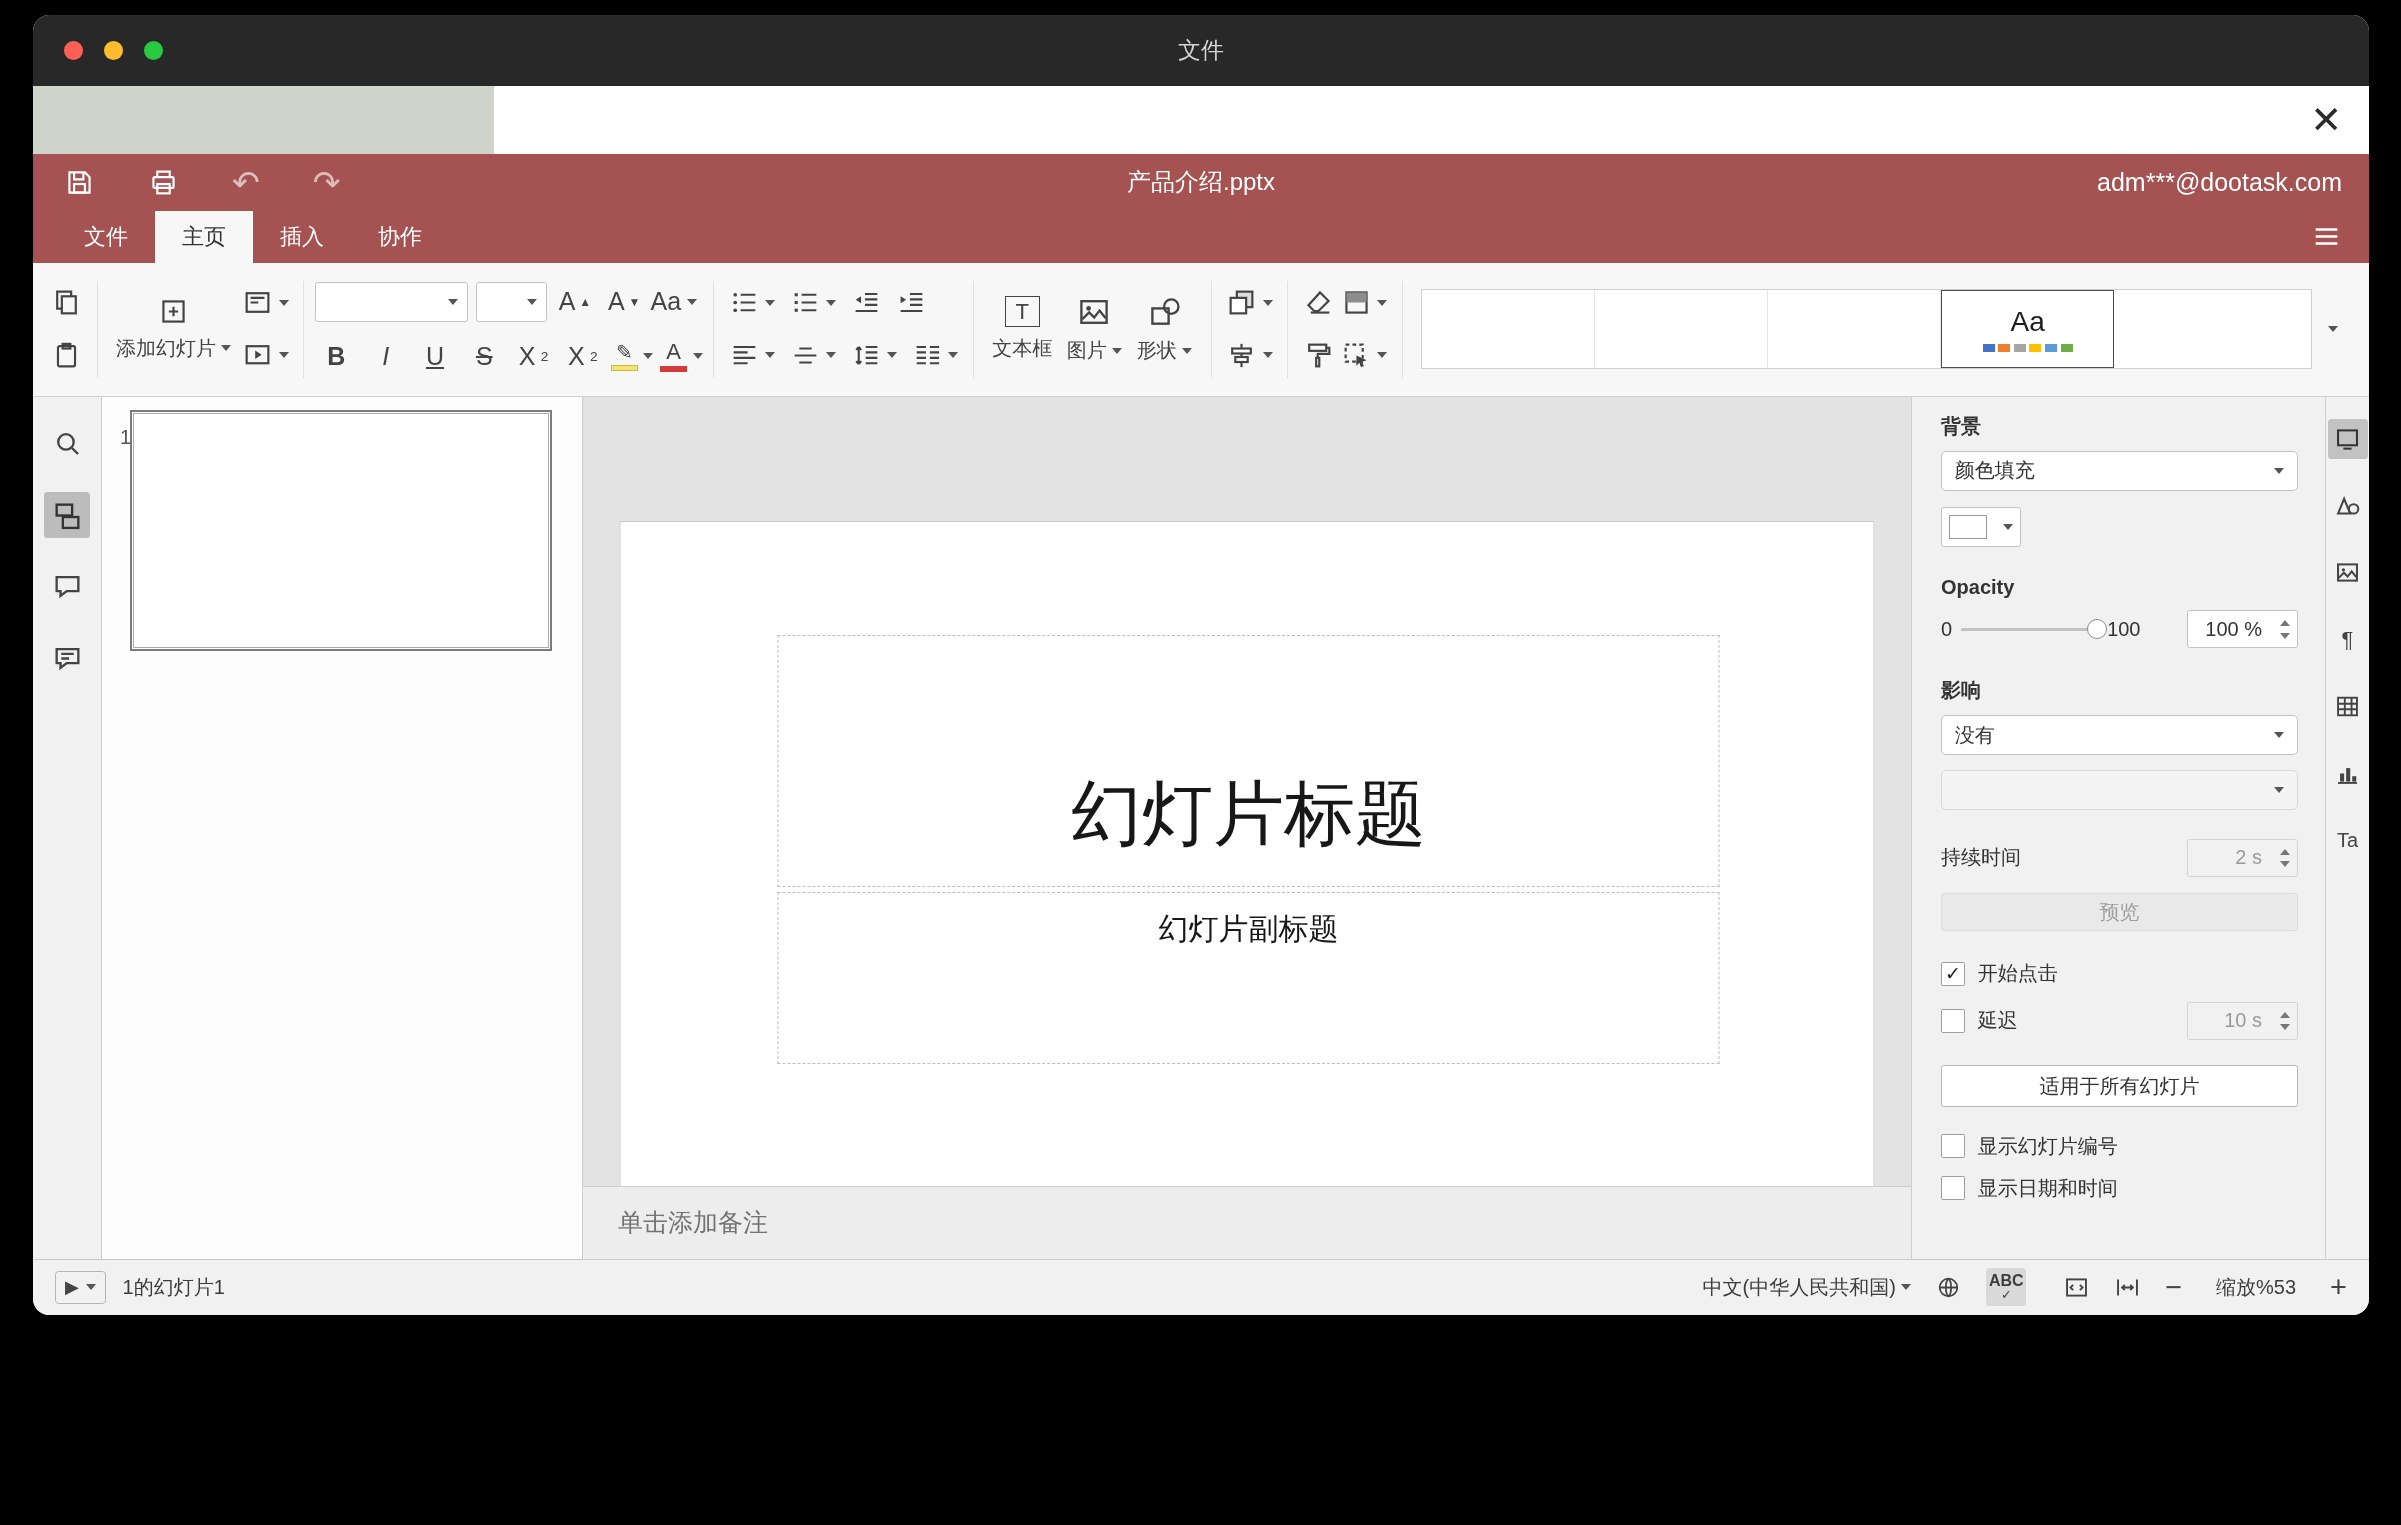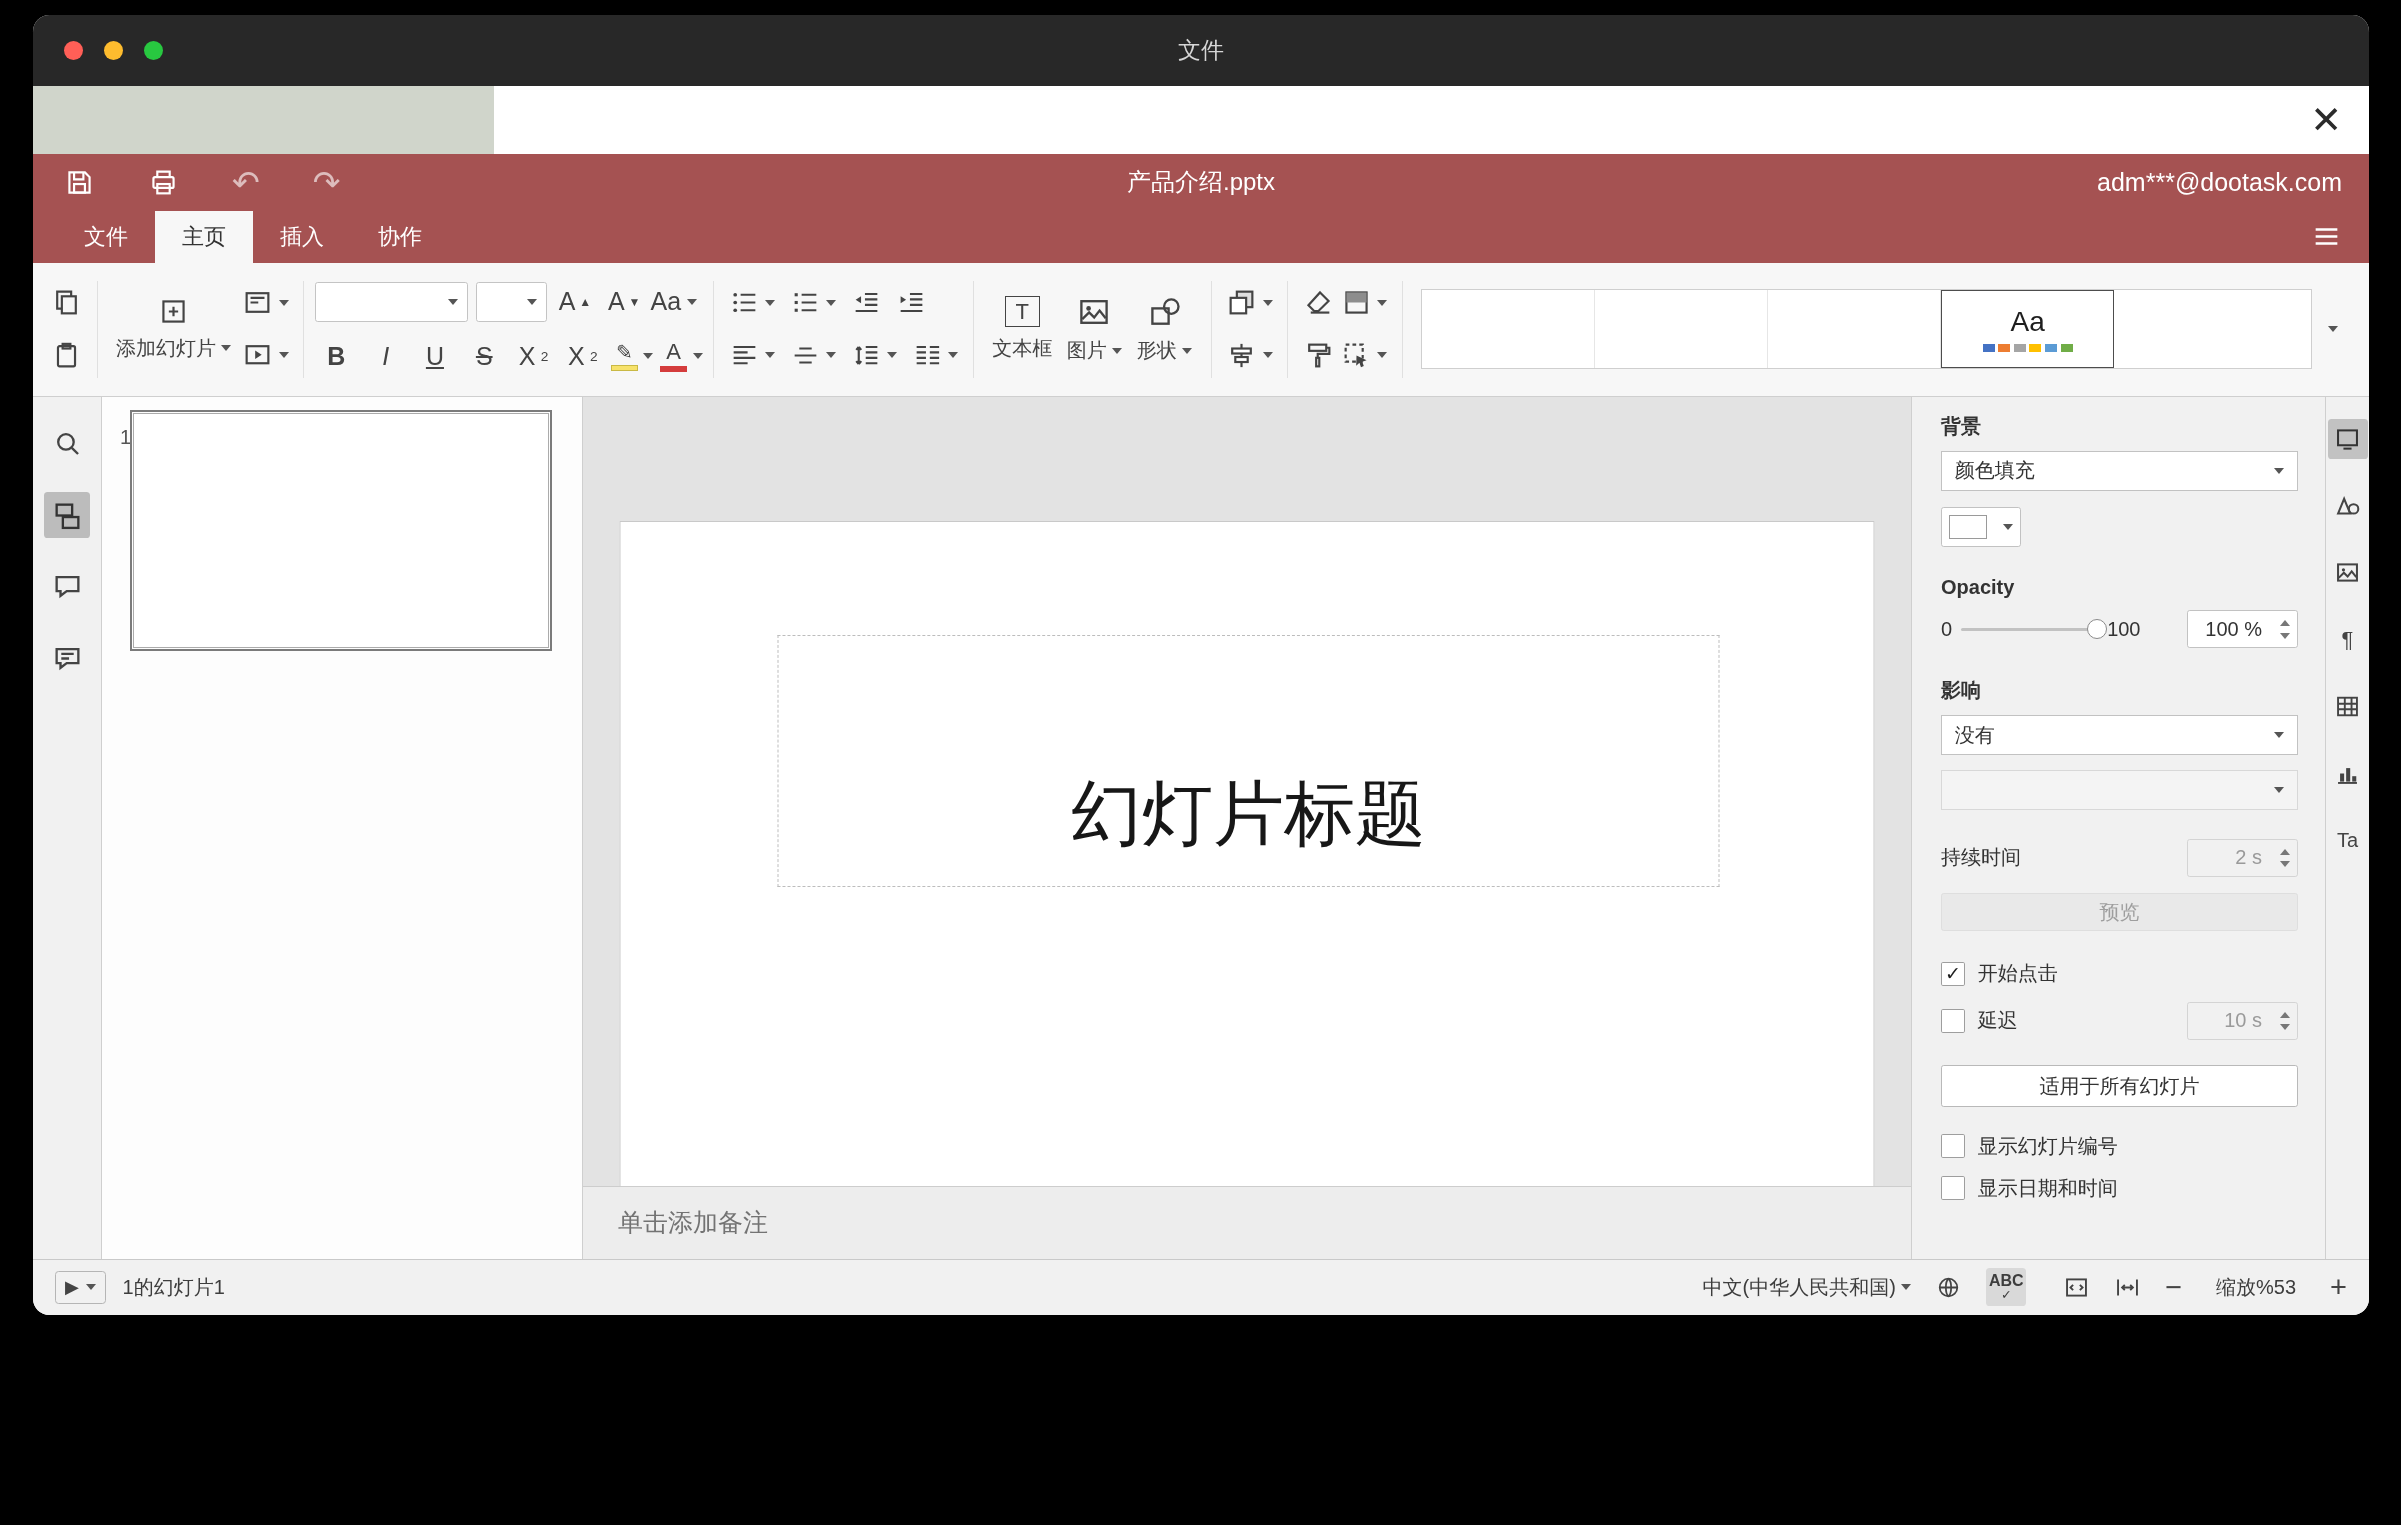--- a/index.html
+++ b/index.html
@@ -80,21 +80,21 @@
   .slide { position:absolute; left:50%; transform:translateX(-50%); top:124px; width:1255px; height:704px; background:#fff; border:0.9px solid #c9c9c9; }
   .ph { position:absolute; border:1.8px dashed #bdbdbd; display:flex; justify-content:center; color:#171717; }
   .ph-title { left:157px; top:113px; width:942px; height:252px; align-items:flex-end; padding-bottom:24px; font-size:71px; }
   .ph-sub { left:157px; top:370px; width:942px; height:172px; align-items:flex-start; padding-top:16.4px; font-size:30px; }
   .notes { height:73px; background:#ededed; border-top:0.9px solid #cdcdcd; display:flex; align-items:center; padding-left:35px; font-size:25px; color:#737373; flex:none; }
 
   
   .rpanel { width:414px; background:#f1f1f1; border-left:0.9px solid #cfcfcf; padding:16.4px 27px 0 29px; font-size:20px; color:#333; flex:none; overflow:hidden; }
   .rp-label { font-weight:bold; margin:0 0 11px; }
   .rp-sec { margin-top:29px; }
-  .rp-select { height:40px; background:#fff; border:0.9px solid #c2c2c2; border-radius:0; display:flex; align-items:center; justify-content:space-between; padding:0 12.8px;gap:24px; }
+  .rp-select { height:40px; background:#fff; border:0.9px solid #c2c2c2; border-radius:5px; display:flex; align-items:center; justify-content:space-between; padding:0 12.8px;gap:24px; }
   .rp-select.disabled { background:#f4f4f4; border-color:#d8d8d8; color:#9a9a9a; }
   .swatch-ctl { margin-top:16.4px; width:80px; height:40px; background:#fff; border:0.9px solid #c2c2c2; border-radius:2.7px; display:flex; align-items:center; justify-content:space-between; padding:0 7.3px; }
   .swatch { width:38px; height:24px; background:#fff; border:0.9px solid #9a9a9a; }
   .op-row { display:flex; align-items:center; margin-top:7.3px; }
   .slider { position:relative; width:137px; height:3.6px; background:#c2c2c2; border-radius:1.8px; margin:0 9px; }
   .knob { position:absolute; right:-9px; top:-8.2px; width:20px; height:20px; border-radius:50%; background:#fff; border:0.9px solid #8a8a8a; }
   .spin { height:38px; background:#fff; border:0.9px solid #c2c2c2; border-radius:2.7px; width:111px; position:relative; display:flex; align-items:center; justify-content:flex-end; padding-right:35px; }
   .spin.disabled { background:#f1f1f1; border-color:#d4d4d4; color:#9a9a9a; }
   .spin-ars { position:absolute; right:7.3px; top:0; height:100%; display:flex; flex-direction:column; justify-content:center; gap:6.4px; }
   .ar-up { width:0;height:0;border-left:5.5px solid transparent;border-right:5.5px solid transparent;border-bottom:6.4px solid #777; }
@@ -485,20 +485,21 @@
 
     <div class="thumbs">
       <span class="thumb-num">1</span>
       <div class="thumb"></div>
     </div>
 
     <div class="editor">
       <div class="canvas">
         <div class="slide">
           <div class="ph ph-title">幻灯片标题</div>
+          <div class="ph ph-sub">幻灯片副标题</div>
         </div>
       </div>
       <div class="notes">单击添加备注</div>
     </div>
 
     <div class="rpanel">
       <div class="rp-label">背景</div>
       <div class="rp-select">
         <span>颜色填充</span>
         <span class="chv"></span>

